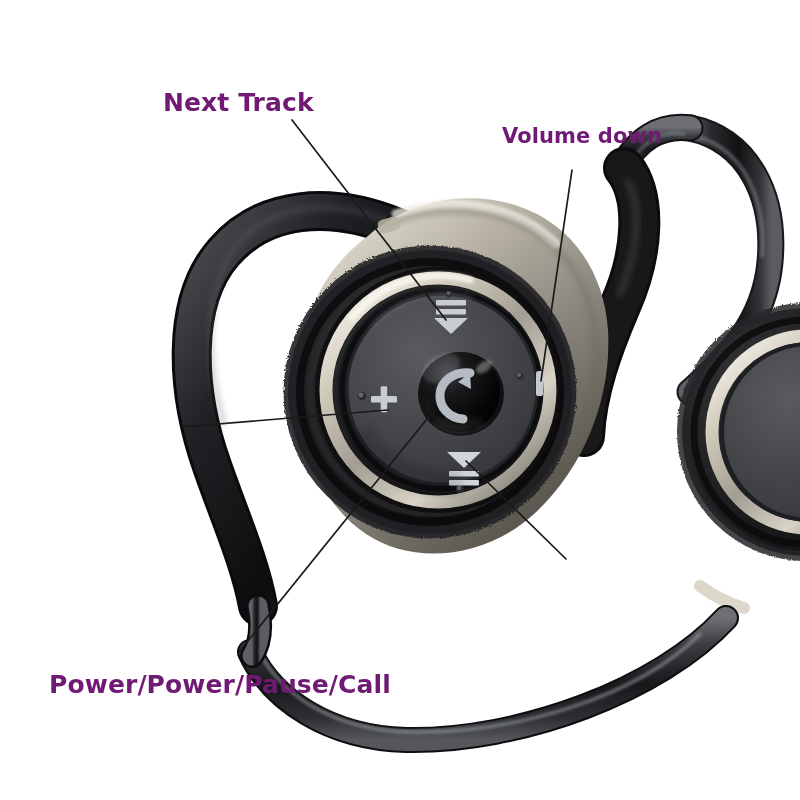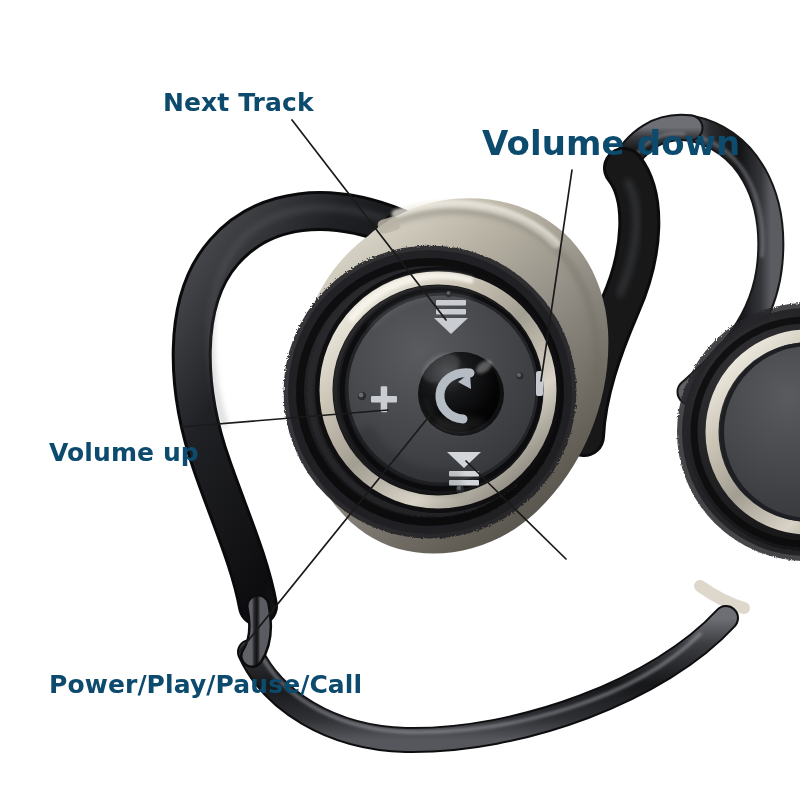--- a/index.html
+++ b/index.html
@@ -26,29 +26,29 @@
   }
   #annotation-layer {
     position: absolute;
     inset: 0;
     width: 800px;
     height: 800px;
     pointer-events: none;
   }
   .callout-label {
     position: absolute;
-    color: #0c4a6e;
+    color: #701a75;
     font-weight: bold;
     letter-spacing: 0.1px;
     white-space: nowrap;
     line-height: 1;
     pointer-events: auto;
   }
   .lbl-next-track   { left: 163px; top:  90px; font-size: 25px; }
-  .lbl-volume-down  { left: 482px; top: 126px; font-size: 34px; }
+  .lbl-volume-down  { left: 502px; top: 126px; font-size: 21px; }
   .lbl-volume-up    { left:  49px; top: 440px; font-size: 25px; }
   .lbl-prev-track   { left: 441px; top: 566px; font-size: 25px; }
   .lbl-power-play   { left:  49px; top: 672px; font-size: 25px; }
 </style>
 </head>
 <body>
 
 <div id="stage">
 
   <svg id="photo-layer" viewBox="0 0 800 800">
@@ -273,18 +273,17 @@
       <line x1="181" y1="427" x2="388" y2="410"></line>
       <line x1="566" y1="559" x2="466" y2="461"></line>
       <line x1="239" y1="652" x2="431" y2="414"></line>
     </g>
   </svg>
 
   <div class="callout-label lbl-next-track">Next Track</div>
 
   <div class="callout-label lbl-volume-down">Volume down</div>
 
-  <div class="callout-label lbl-volume-up">Volume up</div>
-
-
-  <div class="callout-label lbl-power-play">Power/Play/Pause/Call</div>
+
+
+  <div class="callout-label lbl-power-play">Power/Power/Pause/Call</div>
 
 </div>
 
 </body></html>

